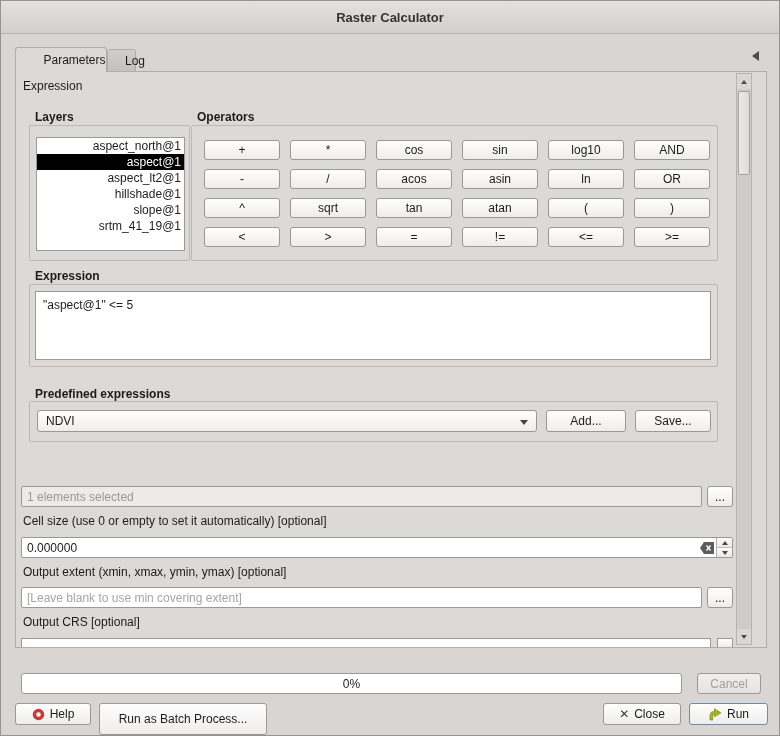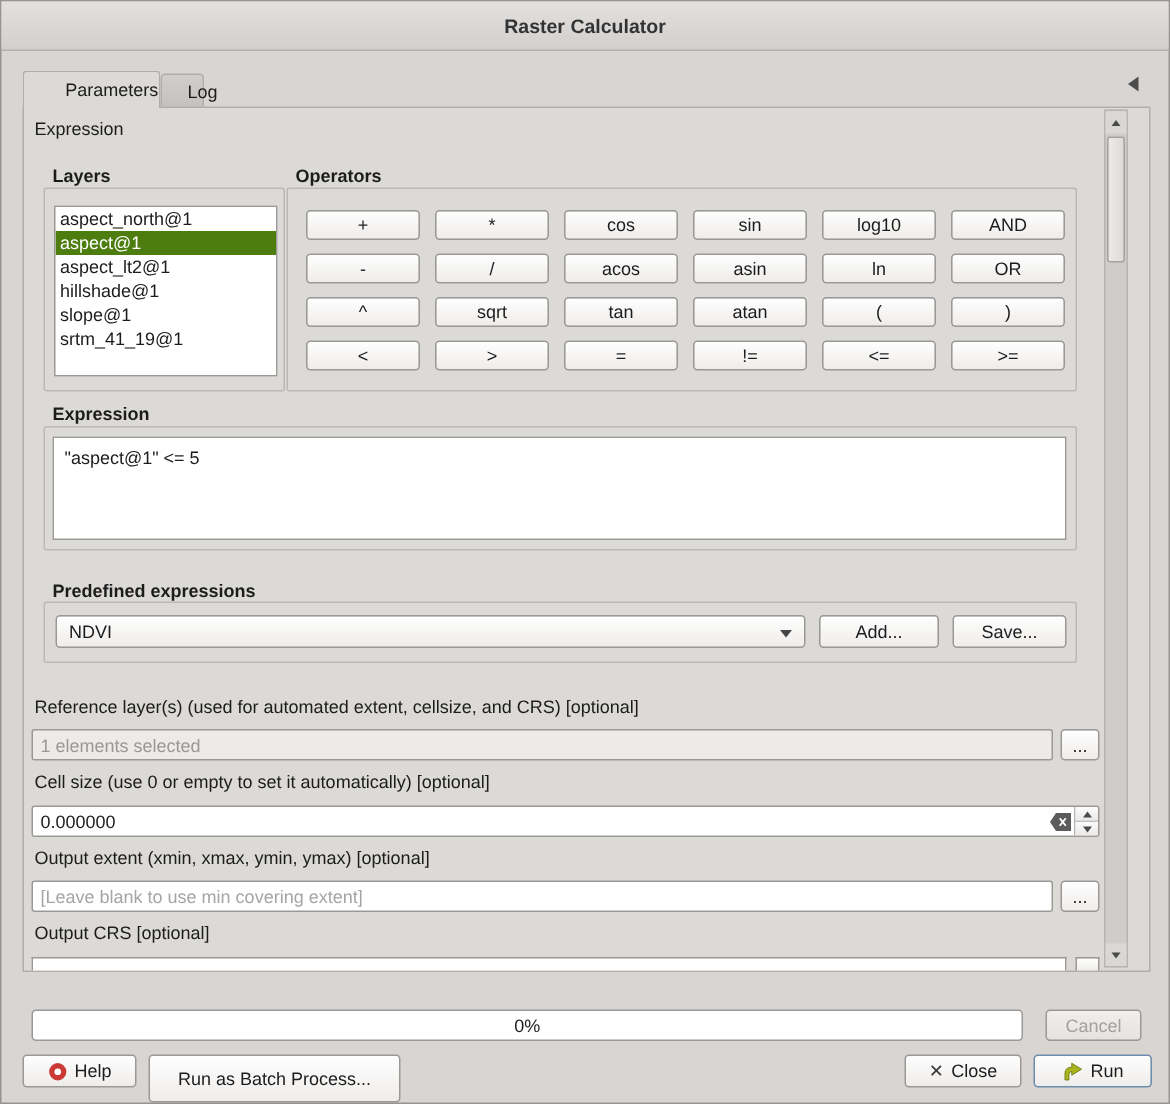--- a/index.html
+++ b/index.html
@@ -51,23 +51,23 @@
              display:grid; grid-template-columns:repeat(6,76px); grid-auto-rows:20px;
              column-gap:10px; row-gap:9px; }
   .op-btn {
     display:flex; align-items:center; justify-content:center;
     background:linear-gradient(#fefefe,#efedeb);
     border:1px solid #9b9997; border-radius:3px;
     font-family:inherit; font-size:12px; color:#1c1c1c; cursor:default;
   }
 
   .listbox { position:absolute; left:35px; top:136px; width:149px; height:114px;
-             background:#ffffff; border:1px solid #9b9997; overflow:hidden; }
+             background:#ffffff; border:1px solid #9b9997; overflow:hidden;text-align:right; }
   .list-item { height:16px; line-height:16px; padding:0 3px; white-space:nowrap; }
-  .list-item.selected { background:#4d7c0f; color:#fff; }
+  .list-item.selected { background:#000000; color:#fff; }
 
   .expr-box { position:absolute; left:34px; top:290px; width:676px; height:69px;
               background:#fff; border:1px solid #9b9997; padding:6px 7px; font-size:12px; }
 
   .combo { position:absolute; display:flex; align-items:center;
            background:linear-gradient(#fefefe,#efedeb);
            border:1px solid #9b9997; border-radius:3px; padding:0 22px 0 8px; }
   .combo-arrow { position:absolute; right:8px; top:9px; width:0; height:0;
                  border-left:4px solid transparent; border-right:4px solid transparent;
                  border-top:5px solid #444; }
@@ -175,21 +175,20 @@
 
   <div class="lbl grp-lbl" style="left:34px; top:386px;">Predefined expressions</div>
   <div class="frame" style="left:28px; top:400px; width:689px; height:41px;"></div>
   <div class="combo" style="left:36px; top:409px; width:500px; height:22px;">
     <span>NDVI</span>
     <span class="combo-arrow"></span>
   </div>
   <button class="btn" style="left:545px; top:409px; width:80px; height:22px;">Add...</button>
   <button class="btn" style="left:634px; top:409px; width:76px; height:22px;">Save...</button>
 
-  <div class="lbl" style="left:22px; top:463px;">Reference layer(s) (used for automated extent, cellsize, and CRS) [optional]</div>
   <div class="field disabled" style="left:20px; top:485px; width:681px; height:21px;">
     <input type="text" readonly="" value="1 elements selected" style="">
   </div>
   <button class="btn" style="left:706px; top:485px; width:26px; height:21px;">...</button>
 
   <div class="lbl" style="left:22px; top:513px;">Cell size (use 0 or empty to set it automatically) [optional]</div>
   <div class="field" style="left:20px; top:536px; width:712px; height:21px;">
     <input type="text" value="0.000000" style="">
     <span class="clear-btn">
       <svg width="14" height="12" viewBox="0 0 14 12">

